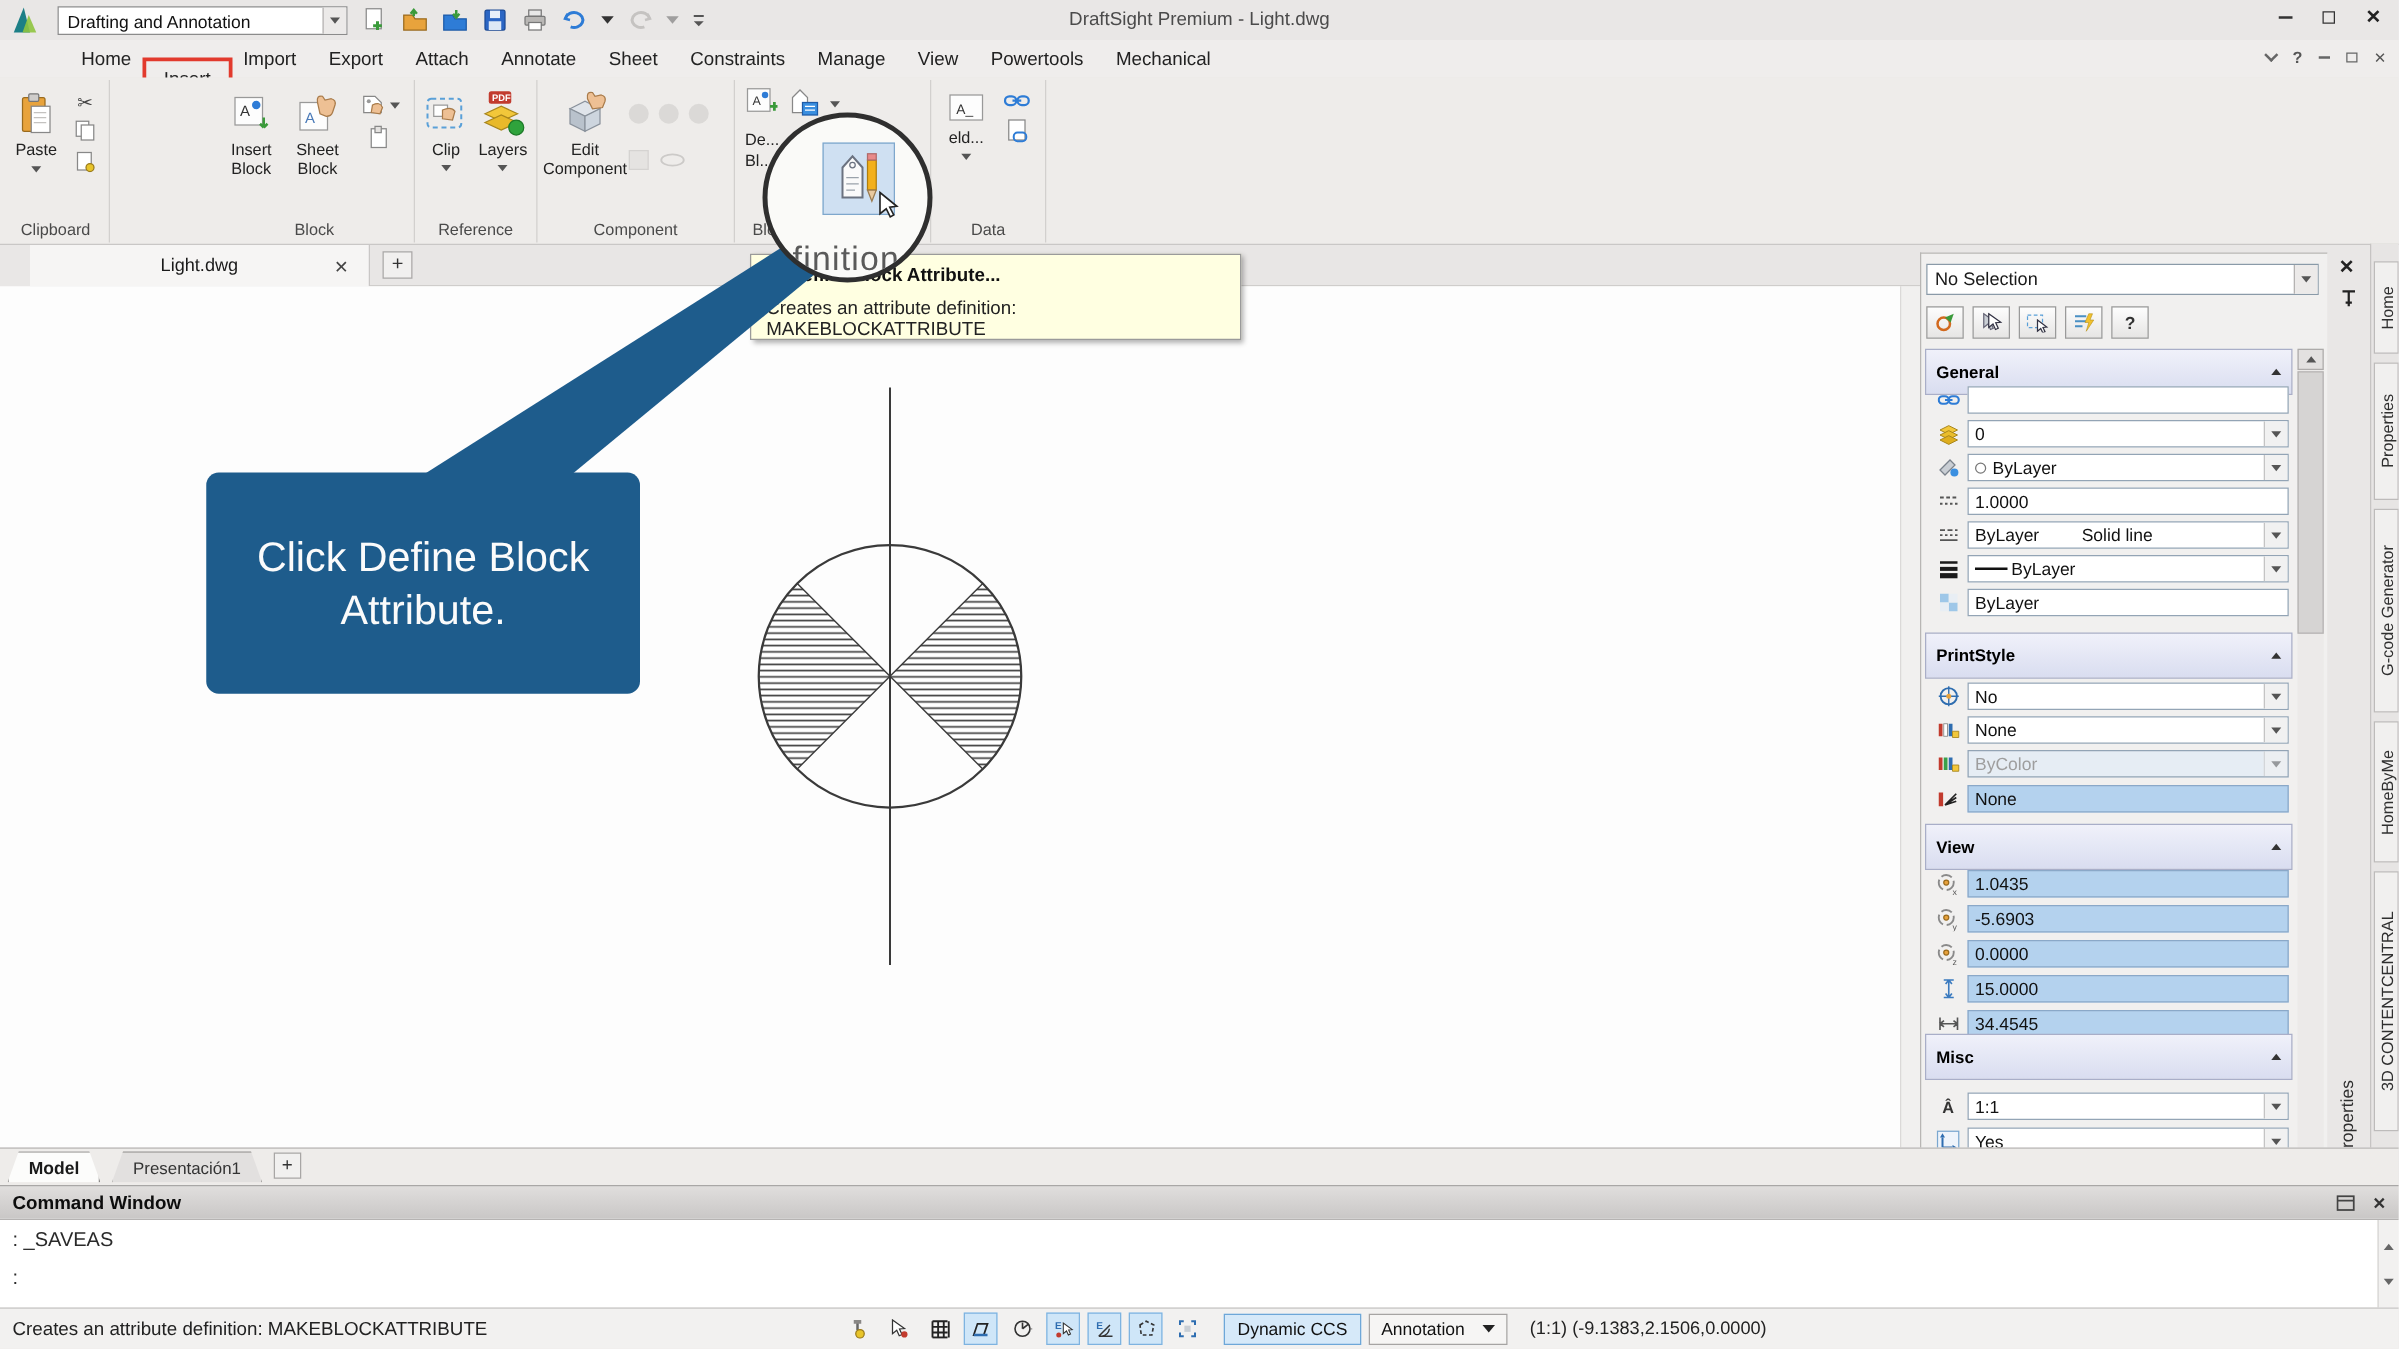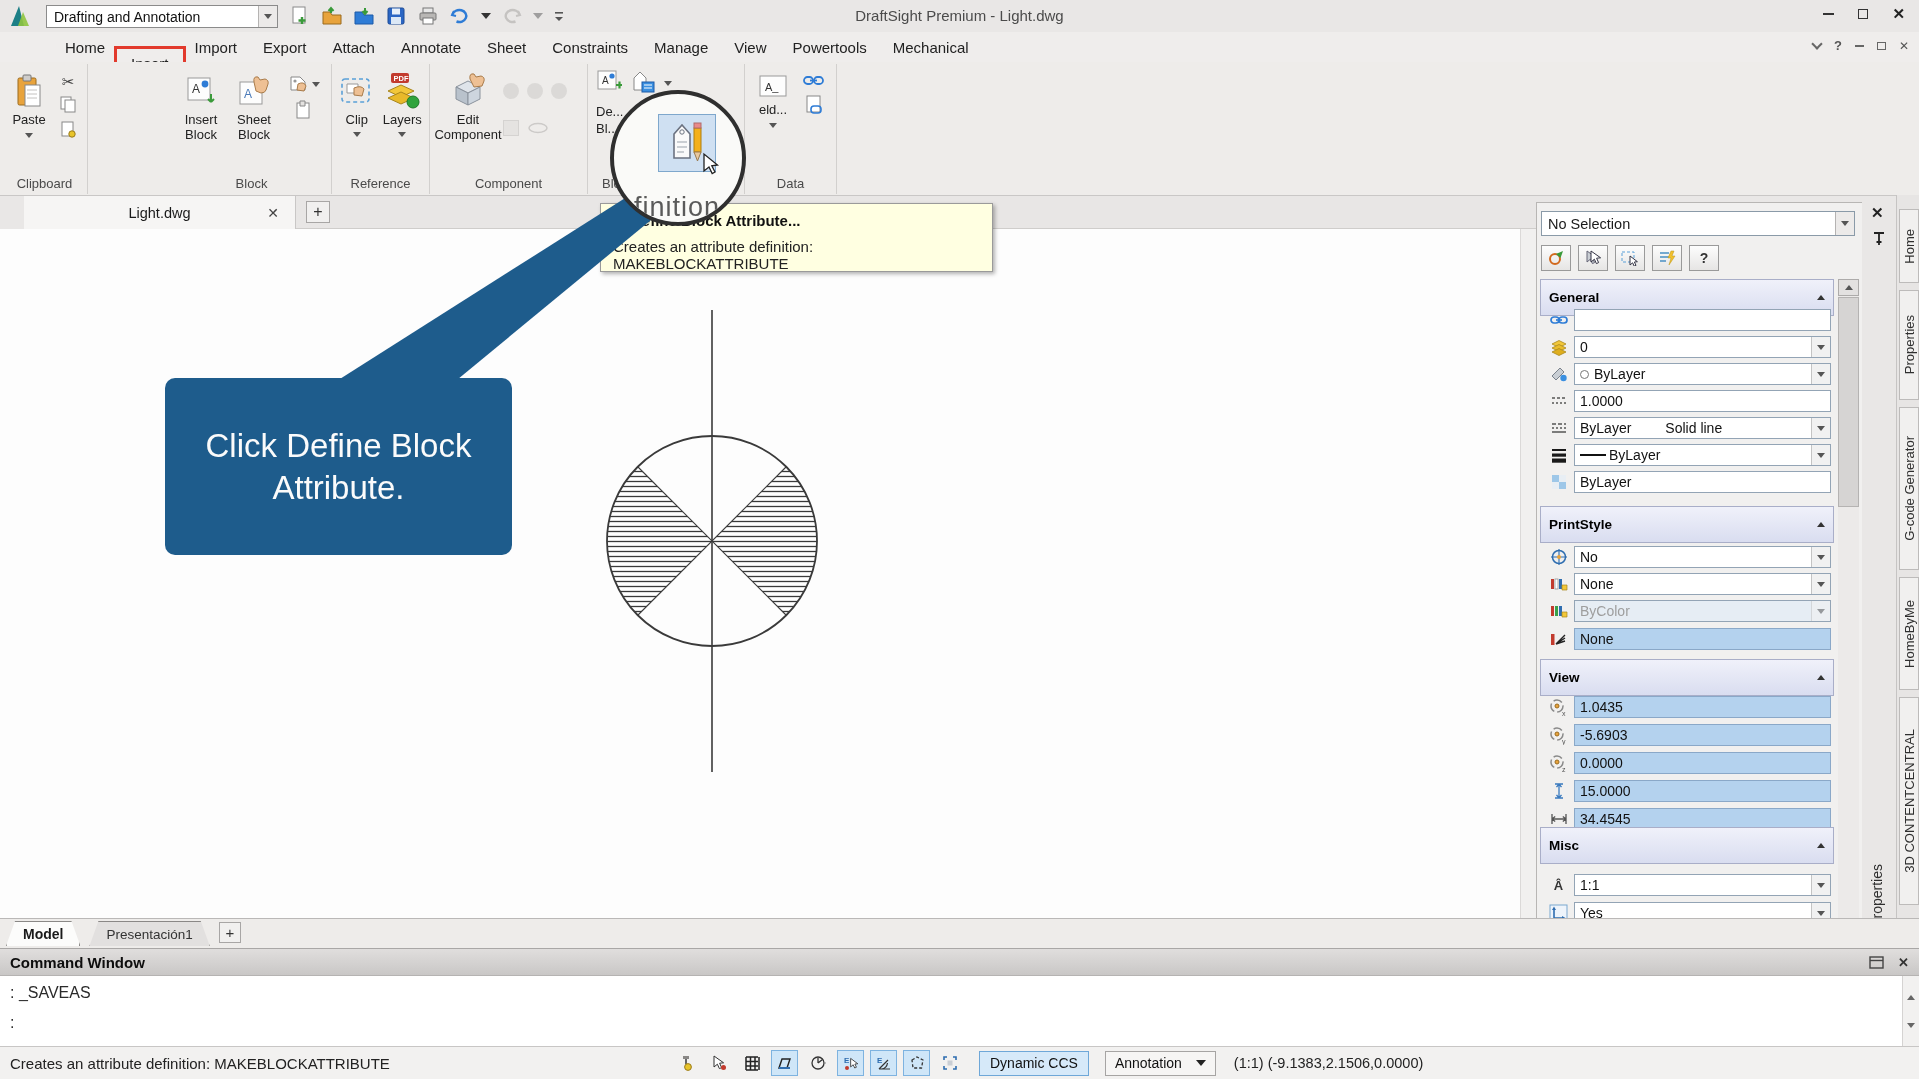--- a/index.html
+++ b/index.html
@@ -144,21 +144,21 @@
 
   
   #statusbar { left:0; top:1046px; width:1919px; height:33px; background:#f2f1f0; border-top:1px solid #c8c6c5; }
   #status-msg { position:absolute; left:10px; top:8px; font-size:15px; color:#222; }
   #status-icons { position:absolute; left:672px; top:3px; display:flex; gap:6px; align-items:center; }
   .sicon { width:27px; height:26px; display:flex; align-items:center; justify-content:center;
      border:1px solid transparent; }
   .sicon.on { background:#cfe6f8; border-color:#7eb3e0; }
   #dyn-ccs { margin-left:10px; height:25px; padding:0 10px; border:1px solid #6ea7d8; background:#d6e9f9;
      display:flex; align-items:center; font-size:14px; color:#111; }
-  #anno-dd { margin-left:10px; height:25px; padding:0 9px; border:1px solid #a6a4a3; background:#f6f5f4;
+  #anno-dd { height:25px; padding:0 9px; border:1px solid #a6a4a3; background:#f6f5f4;
      display:flex; align-items:center; gap:14px; font-size:14px; color:#111; }
   .tri-down-solid { width:0; height:0; border:5px solid transparent; border-top:6px solid #222; margin-top:5px; }
   #coords { margin-left:12px; font-size:14.5px; color:#222; display:flex; align-items:center; }
 
   svg text { font-family:"Liberation Sans", sans-serif; }
 </style>
 </head>
 <body>
 
 <div id="titlebar" class="abs">

